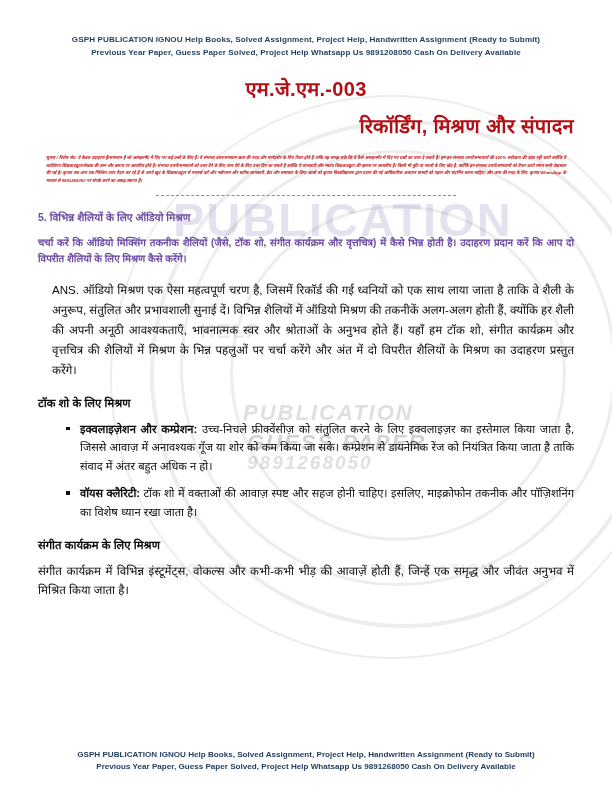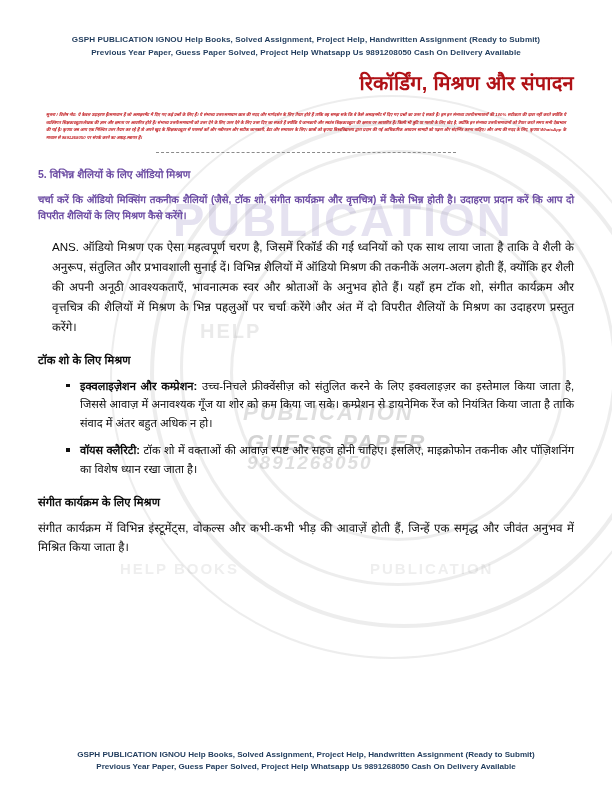--- a/index.html
+++ b/index.html
@@ -238,20 +238,21 @@
     <div class="wm-text wm-books2">PUBLICATION</div>
   </div>
 
   <div class="content">
 
     <div class="header-block">
       <span class="header-line">GSPH PUBLICATION IGNOU Help Books, Solved Assignment, Project Help, Handwritten Assignment (Ready to Submit)</span>
       <span class="header-line">Previous Year Paper, Guess Paper Solved, Project Help Whatsapp Us 9891208050 Cash On Delivery Available</span>
     </div>
 
+    <div class="doc-code">एम.जे.एम.-003</div>
     <div class="doc-title">रिकॉर्डिंग, मिश्रण और संपादन</div>
 
     <div class="disclaimer">सूचना / विशेष नोट: ये केवल उदाहरण हैं/समाधान हैं जो असाइनमेंट में दिए गए कई प्रश्नों के लिए हैं। ये संभाव्य उत्तर/समाधान छात्र की मदद और मार्गदर्शन के लिए तैयार होते हैं ताकि वह समझ सके कि वे कैसे असाइनमेंट में दिए गए प्रश्नों का उत्तर दे सकते हैं। हम इन संभाव्य उत्तरों/समाधानों की 100% सटीकता की दावा नहीं करते क्योंकि ये व्यक्तिगत शिक्षक/ट्यूटर/लेखक की ज्ञान और क्षमता पर आधारित होते हैं। संभाव्य उत्तरों/समाधानों को उत्तर देने के लिए उत्तर देने के लिए उत्तर दिए जा सकते हैं क्योंकि ये जानकारी और स्वतंत्र शिक्षक/ट्यूटर की क्षमता पर आधारित हैं। किसी भी त्रुटि या गलती के लिए खेद है, क्योंकि इन संभाव्य उत्तरों/समाधानों को तैयार करते समय सभी देखभाल की गई है। कृपया जब आप एक निश्चित उत्तर तैयार कर रहे हैं तो अपने खुद के शिक्षक/ट्यूटर से परामर्श करें और नवीनतम और सटीक जानकारी, डेटा और समाधान के लिए। छात्रों को कृपया विश्वविद्यालय द्वारा प्रदान की गई आधिकारिक अध्ययन सामग्री को पढ़ना और संदर्भित करना चाहिए। और अन्य की मदद के लिए, कृपया WhatsApp के माध्यम से 9891268050 पर संपर्क करने का आग्रह-स्वागत हैं।</div>
 
     <div class="divider"></div>
 
     <div class="q-number">5. विभिन्न शैलियों के लिए ऑडियो मिश्रण</div>
     <div class="q-text">चर्चा करें कि ऑडियो मिक्सिंग तकनीक शैलियों (जैसे, टॉक शो, संगीत कार्यक्रम और वृत्तचित्र) में कैसे भिन्न होती है। उदाहरण प्रदान करें कि आप दो विपरीत शैलियों के लिए मिश्रण कैसे करेंगे।</div>
 
     <div class="ans-para">ANS. ऑडियो मिश्रण एक ऐसा महत्वपूर्ण चरण है, जिसमें रिकॉर्ड की गई ध्वनियों को एक साथ लाया जाता है ताकि वे शैली के अनुरूप, संतुलित और प्रभावशाली सुनाई दें। विभिन्न शैलियों में ऑडियो मिश्रण की तकनीकें अलग-अलग होती हैं, क्योंकि हर शैली की अपनी अनूठी आवश्यकताएँ, भावनात्मक स्वर और श्रोताओं के अनुभव होते हैं। यहाँ हम टॉक शो, संगीत कार्यक्रम और वृत्तचित्र की शैलियों में मिश्रण के भिन्न पहलुओं पर चर्चा करेंगे और अंत में दो विपरीत शैलियों के मिश्रण का उदाहरण प्रस्तुत करेंगे।</div>

